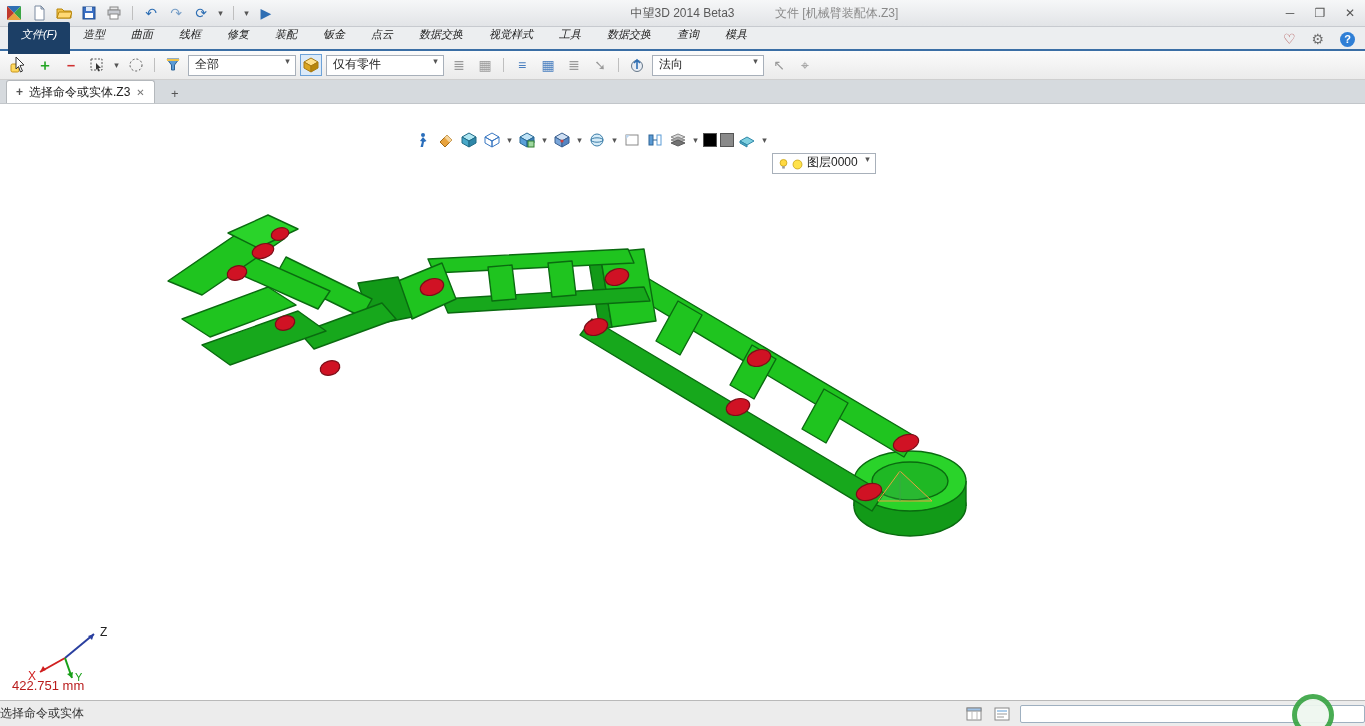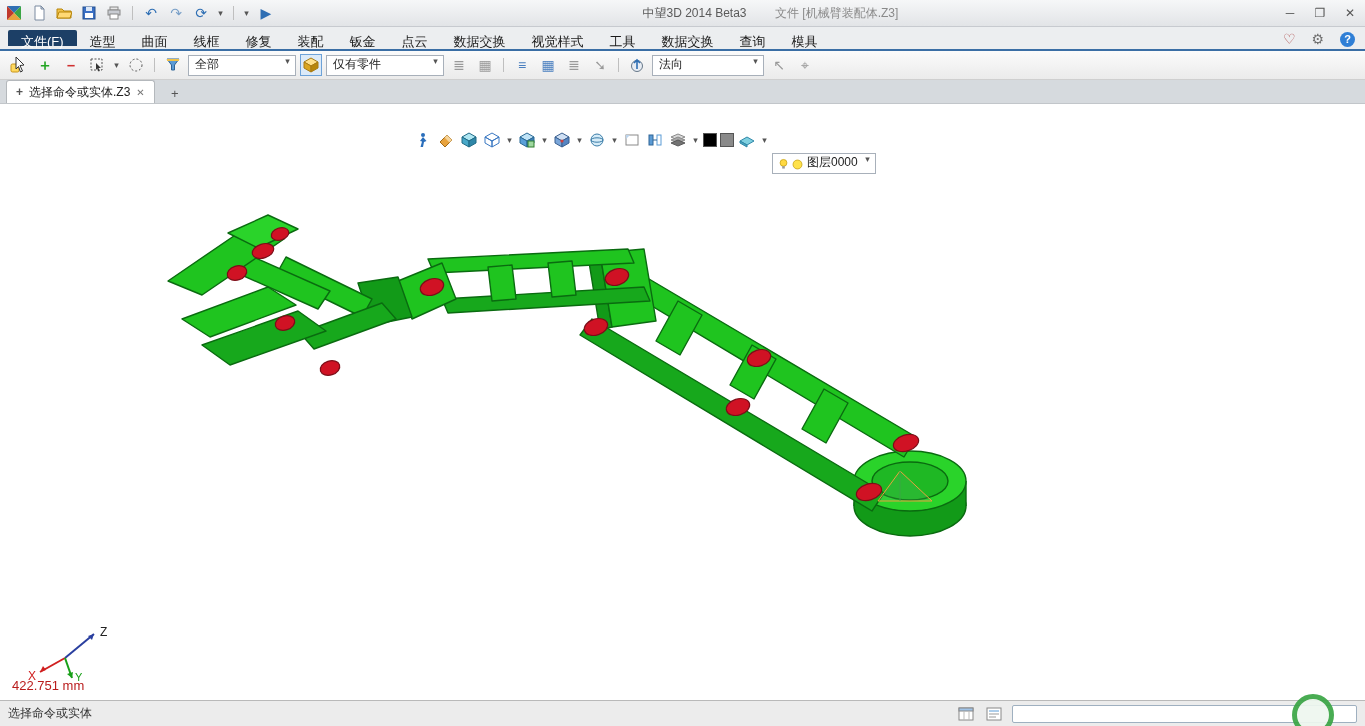--- a/index.html
+++ b/index.html
@@ -7,29 +7,29 @@
     font-family:"Liberation Sans","DejaVu Sans",sans-serif; font-size:12px; background:#fff; color:#222;}
 
   
   .titlebar { height:27px; background:linear-gradient(#f6f7f8,#e2e4e7); border-bottom:1px solid #c7cacf;
     display:flex; align-items:center; position:relative; }
   .qat { display:flex; align-items:center; gap:5px; padding-left:4px; }
   .ibtn { display:inline-flex; align-items:center; justify-content:center; width:20px; height:20px; }
   .sepv { width:1px; height:14px; background:#bfbfbf; margin:0 3px; }
   .glyph-blue { color:#2f6fb4; font-size:14px; }
   .glyph-blue2 { color:#7aa0c8; font-size:14px; }
-  .app-title { position:absolute; left:50%; transform:translateX(-50%); color:#5a5a5a;margin-left:12px; }
+  .app-title { position:absolute; left:50%; transform:translateX(-50%); color:#5a5a5a; }
   .doc-title { position:absolute; left:775px; color:#8a8a8a;text-align:center; }
   .win-controls { margin-left:auto; display:flex; }
   .win-btn { width:30px; height:26px; display:flex; align-items:center; justify-content:center; color:#555; font-size:12px; }
 
   
   .ribbonbar { height:24px; background:#eceef0; border-bottom:2px solid #3a6ea5;
     display:flex; align-items:center; padding-left:8px; position:relative; }
-  .rtab { padding:0 13px; height:16px; line-height:24px; color:#1a1a1a; font-size:13px; }
+  .rtab { padding:0 13px; height:32px; line-height:24px; color:#1a1a1a; font-size:11px;font-style:italic; }
   .rtab.active { background:#1c3f66; color:#fff; border-radius:2px 2px 0 0; }
   .ribbon-right { position:absolute; right:10px; top:0; height:24px; display:flex; align-items:center; gap:16px; }
   .heart { color:#b05050; font-size:14px; }
   .gear { color:#707070; font-size:14px; }
   .help-circle { width:15px; height:15px; border-radius:50%; background:#2f7fd6; color:#fff;
     display:flex; align-items:center; justify-content:center; font-size:11px; font-weight:bold; }
 
   
   .toolbar { height:29px; background:linear-gradient(#fbfbfb,#ebebeb); border-bottom:1px solid #cfcfcf;
     display:flex; align-items:center; padding:0 8px; gap:4px; }
@@ -56,21 +56,21 @@
   .view-toolbar { position:absolute; left:413px; top:2px; display:flex; align-items:center; gap:3px; z-index:5; }
   .vbtn { width:20px; height:20px; display:flex; align-items:center; justify-content:center; }
   .swatch { width:14px; height:14px; border:1px solid #555; }
   .layer-combo { width:104px;margin-top:47px; }
   .hint { position:absolute; left:14px; top:24px; color:#000; line-height:20px; font-size:12.5px; z-index:4; }
   .model-svg { position:absolute; left:0; top:0; width:1365px; height:596px; z-index:1; }
   .triad-svg { position:absolute; left:20px; top:518px; z-index:4; }
   .measurement { position:absolute; left:12px; top:574px; font-family:Liberation Sans, sans-serif; font-size:13px; color:#b91c1c; z-index:4; }
 
   
-  .statusbar { height:26px; background:#ececec; border-top:1px solid #b9b9b9; display:flex; align-items:center; padding:0 8px; position:relative; }
+  .statusbar { height:26px; background:#ececec; border-top:1px solid #b9b9b9; display:flex; align-items:center; padding:0 0; position:relative; }
   .status-msg { color:#333; }
   .status-right { margin-left:auto; display:flex; align-items:center; gap:8px; }
   .status-input { width:345px; height:18px; border:1px solid #9fb0c0; border-radius:2px; background:#fff; padding:0 4px; font-size:11px; }
   .watermark { position:absolute; left:1292px; top:694px; width:42px; height:42px; border-radius:50%;
     border:5px solid #3aa545; background:#eef7ef; opacity:.92; z-index:60; }
 </style>
 </head>
 <body>
 
 <div class="titlebar">

